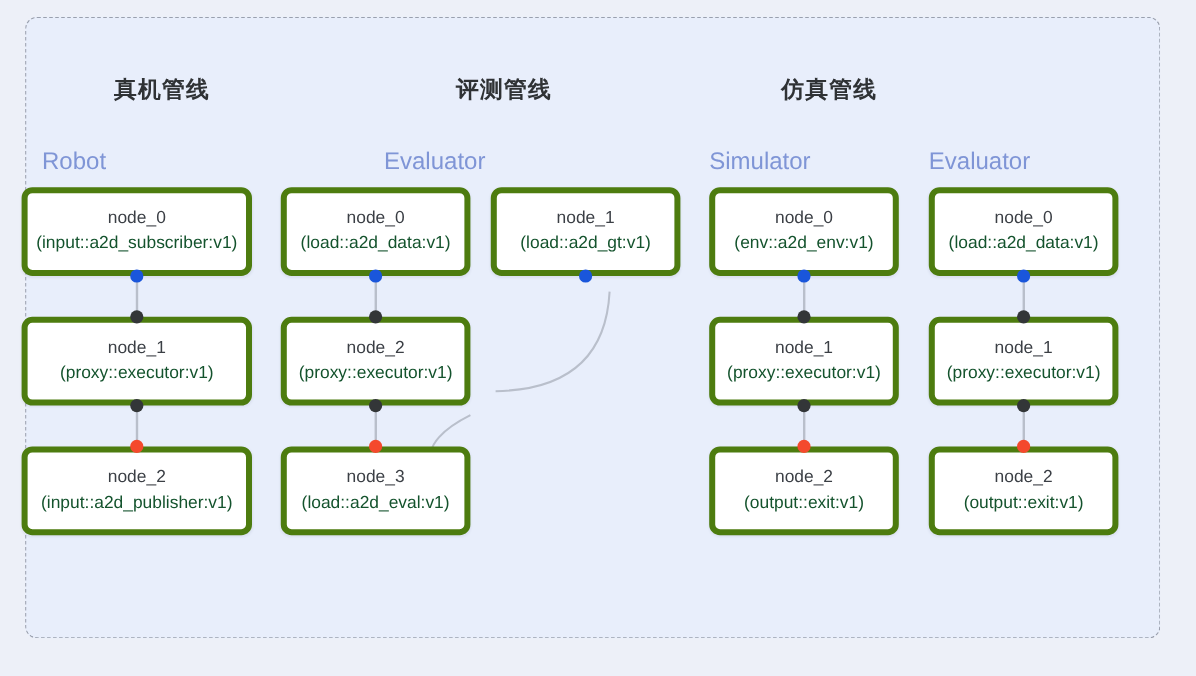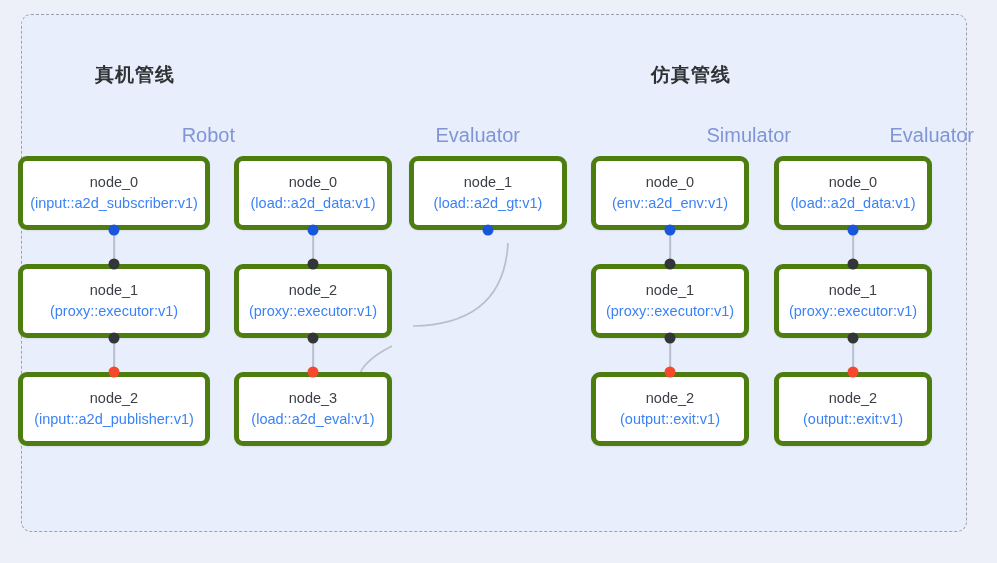--- a/index.html
+++ b/index.html
@@ -41,21 +41,21 @@
     position: absolute;
     text-align: center;
     font-size: 19px;
     font-weight: bold;
     color: #2f3235;
     letter-spacing: 1px;
     white-space: nowrap;
   }
   .col-title-en {
     position: absolute;
-    text-align: right;
+    text-align: left;
     font-size: 20px;
     font-weight: normal;
     color: #7f95d6;
     white-space: nowrap;
   }
 
   
   .node {
     position: absolute;
     box-sizing: border-box;
@@ -68,21 +68,21 @@
     align-items: center;
     justify-content: center;
     line-height: 1.45;
   }
   .node .nname {
     font-size: 14.5px;
     color: #3b3f45;
   }
   .node .nkind {
     font-size: 14.5px;
-    color: #3b82f6;
+    color: #14532d;
   }
 
   
   .port {
     position: absolute;
     width: 11px;
     height: 11px;
     border-radius: 50%;
     transform: translate(-50%, -50%);
   }
@@ -115,20 +115,21 @@
   <div id="group-box"></div>
 
   <svg id="curves" viewBox="0 0 997 563">
     <path id="curve-0" fill="none" stroke="#b9bfcb" stroke-width="1.7" d="M 508 243 C 505 300 470 325 413 326"></path>
     <path id="curve-1" fill="none" stroke="#b9bfcb" stroke-width="1.7" d="M 362 386 C 352 372 372 356 392 346"></path>
   </svg>
 
   <div class="col-title-cn" style="left:35px; top:62px; width:200px;">真机管线</div>
   <div class="col-title-en" style="left:35px; top:124px; width:200px;">Robot</div>
 
+  <div class="col-title-cn" style="left:320px; top:62px; width:200px;">评测管线</div>
   <div class="col-title-en" style="left:320px; top:124px; width:200px;">Evaluator</div>
 
   <div class="col-title-cn" style="left:591px; top:62px; width:200px;">仿真管线</div>
   <div class="col-title-en" style="left:591px; top:124px; width:200px;">Simulator</div>
 
   <div class="col-title-en" style="left:774px; top:124px; width:200px;">Evaluator</div>
 
   <div id="nodes-layer">
       <div class="edge-v" style="left: 853px; top: 338px; height: 34px;"></div>
       <div class="edge-v" style="left: 853px; top: 230px; height: 34px;"></div>

